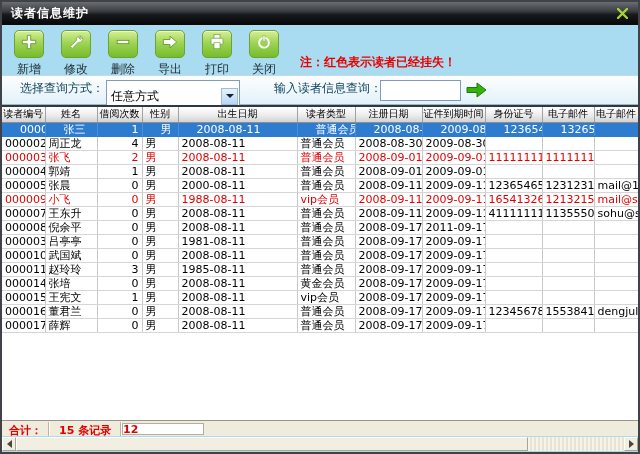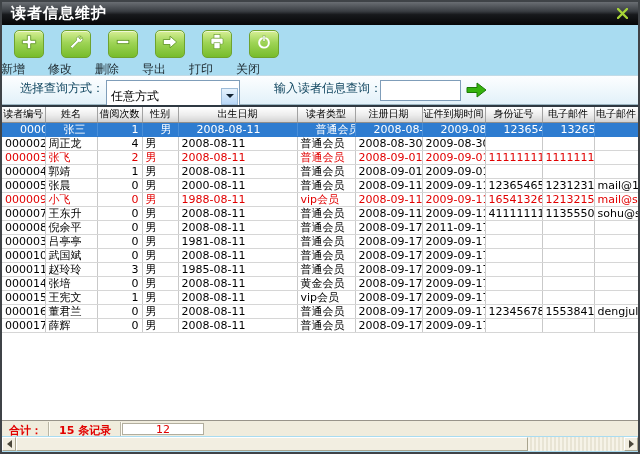--- a/index.html
+++ b/index.html
@@ -7,32 +7,32 @@
   .window {
     position:relative; width:640px; height:454px;
     background:#A9DCF1; border:2px solid #3f4347; overflow:hidden;
   }
   
   .titlebar {
     position:absolute; top:0; left:0; width:636px; height:23px;
     background:linear-gradient(#6a6e73, #3a3e43 40%, #17191c 55%, #050607);
     display:flex; align-items:center;
   }
-  .titlebar .title { color:#fff; font-size:15px; font-weight:bold; padding-left:9px; letter-spacing:1px; }
+  .titlebar .title { color:#fff; font-size:12px; font-weight:bold; padding-left:9px; letter-spacing:1px; }
   .close-btn {
     position:absolute; right:8px; top:4px; width:16px; height:14px;
     display:flex; align-items:center; justify-content:center; cursor:pointer;
   }
   
   .toolbar-btn { position:absolute; top:28px; width:30px; height:28px;
     border:1px solid #6fa32e; border-radius:5px;
     background:linear-gradient(#d7ef96, #9ed456 45%, #77bc2b);
     box-shadow:inset 0 1px 0 rgba(255,255,255,.6);
     display:flex; align-items:center; justify-content:center; cursor:pointer; }
-  .toolbar-label { position:absolute; top:59px; width:56px; text-align:left;
+  .toolbar-label { position:absolute; top:59px; width:56px; text-align:center;
     font-size:12px; color:#1e2a30; }
   .note { position:absolute; left:298px; top:52px; color:#e80000; font-size:12px; font-weight:bold; }
   
   .searchbar { position:absolute; left:0; top:73px; width:636px; height:30px;
     background:linear-gradient(#fdfeff, #e2f1f9);
     border-top:1px solid #c2dbe7; border-bottom:1px solid #9db6c2; }
   .s-label { position:absolute; top:4px; font-size:12px; color:#10455f; }
   .s-select { position:absolute; left:104px; top:4px; width:134px; height:32px;
     background:#fff; border:1px solid #7f9db9; display:flex; align-items:center; }
   .s-select .sel-text { flex:1; font-size:12px; color:#000; padding-left:4px; }
@@ -63,22 +63,22 @@
   tr.red td { color:#e10000; }
   tr.selected td { background:#2e7cd0; color:#fff;
     border-right-color:#4a8fd8; border-bottom-color:#2e7cd0;padding-left:18px; }
   
   .totalbar { position:absolute; left:0; top:418px; width:636px; height:16px;
     background:#f0ecdd; border-top:1px solid #98948a; font-size:11px; }
   .totalbar .sep { position:absolute; top:1px; width:1px; height:14px;
     background:#b9b5a4; box-shadow:1px 0 0 #fffdf4; }
   .t-label { position:absolute; top:2px; color:#e10000; font-weight:bold; }
   .t-box { position:absolute; left:120px; top:2px; width:82px; height:12px;
-    background:#fff; border:1px solid #b2ae9e; color:#e10000; font-weight:normal;
-    text-align:center; line-height:11px; }
+    background:#fff; border:1px solid #b2ae9e; color:#e10000; font-weight:bold;
+    line-height:11px; }
   
   .hscroll { position:absolute; left:0; top:435px; width:636px; height:14px;
     background:repeating-linear-gradient(90deg, #e8e4d4 0 2px, #f6f3e8 2px 4px); }
   .sb-btn { position:absolute; top:0; width:14px; height:14px; background:#f1ede0;
     border:1px solid #fff; border-right-color:#a9a48e; border-bottom-color:#a9a48e;
     display:flex; align-items:center; justify-content:center; cursor:pointer; }
   .sb-btn.right { border:1px solid #fff; border-right-color:#a9a48e; border-bottom-color:#a9a48e; }
   .sb-thumb { position:absolute; left:14px; top:0; width:512px; height:14px;
     background:#f2eee1; border:1px solid #fff; border-right-color:#a9a48e; border-bottom-color:#a9a48e; cursor:grab; }
   .tri-l { width:0; height:0; border:4px solid transparent; border-right:5px solid #4a463a; margin-left:-4px; }
@@ -134,20 +134,21 @@
         </svg></span>
   </div>
 
   <div class="toolbar-label" style="left:-1px">新增</div>
   <div class="toolbar-label" style="left:46px">修改</div>
   <div class="toolbar-label" style="left:93px">删除</div>
   <div class="toolbar-label" style="left:140px">导出</div>
   <div class="toolbar-label" style="left:187px">打印</div>
   <div class="toolbar-label" style="left:234px">关闭</div>
 
+  <div class="note">注：红色表示读者已经挂失！</div>
 
   <div class="searchbar">
     <span class="s-label" style="left:18px">选择查询方式：</span>
     <div class="s-select">
       <span class="sel-text">任意方式</span>
       <span class="sel-arrow">
           <i></i>
         </span>
     </div>
     <span class="s-label" style="left:272px">输入读者信息查询：</span>

